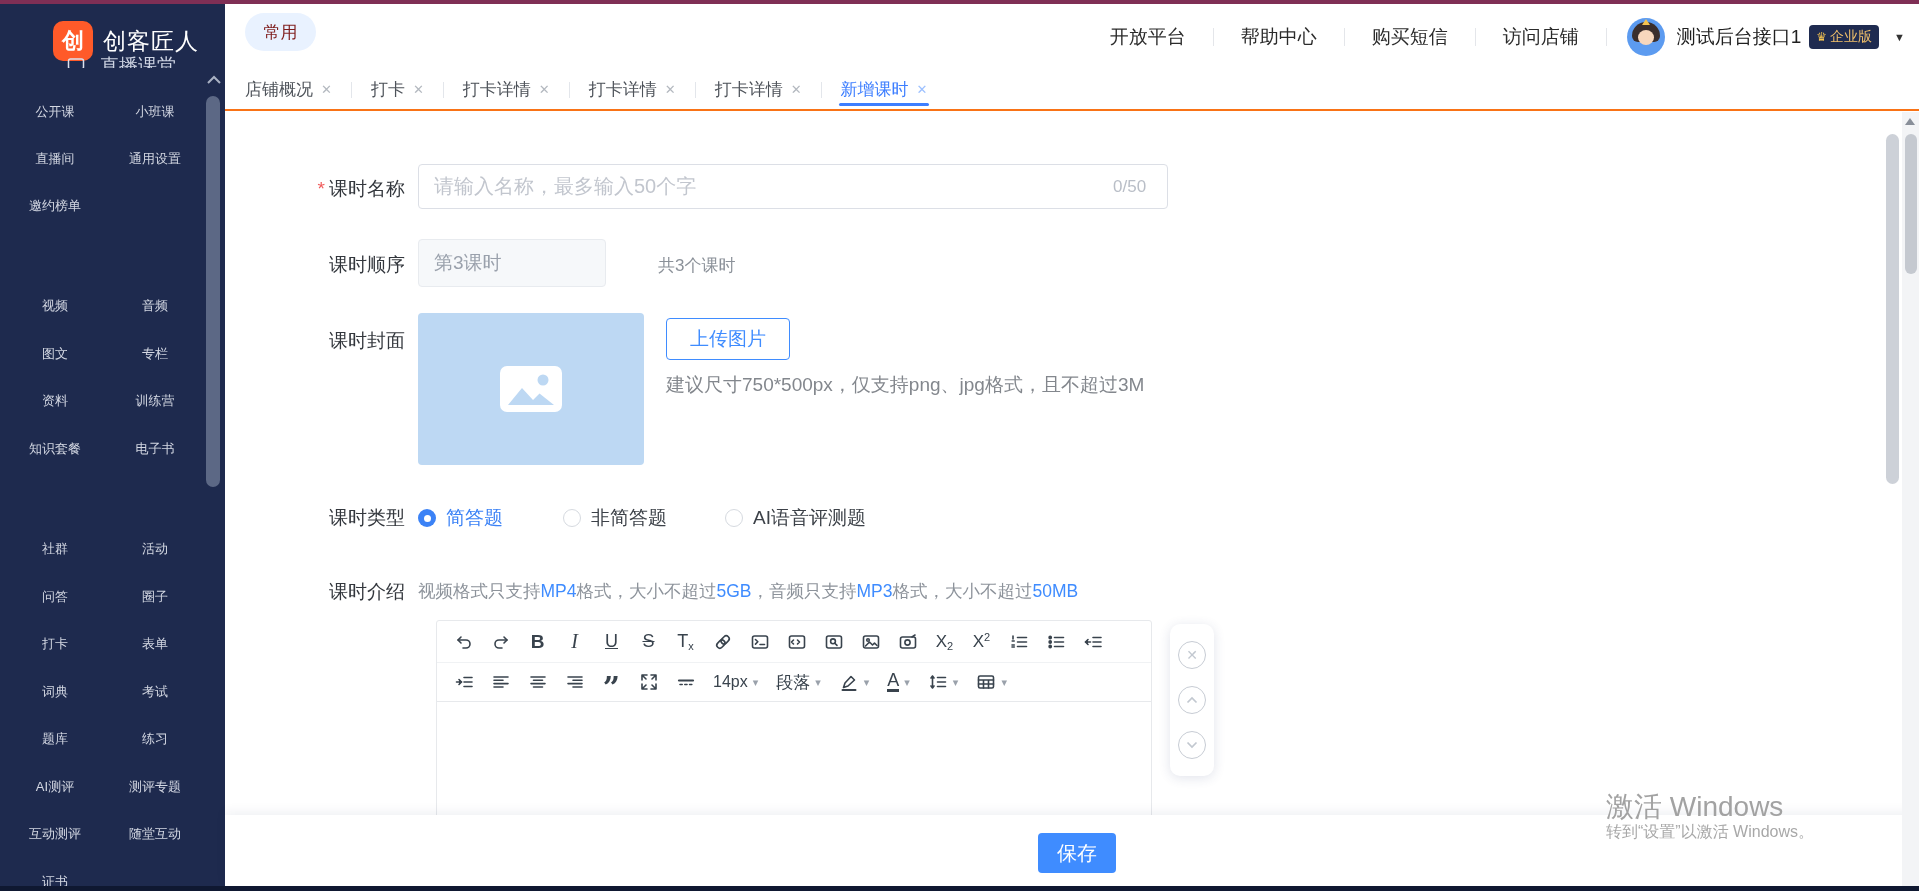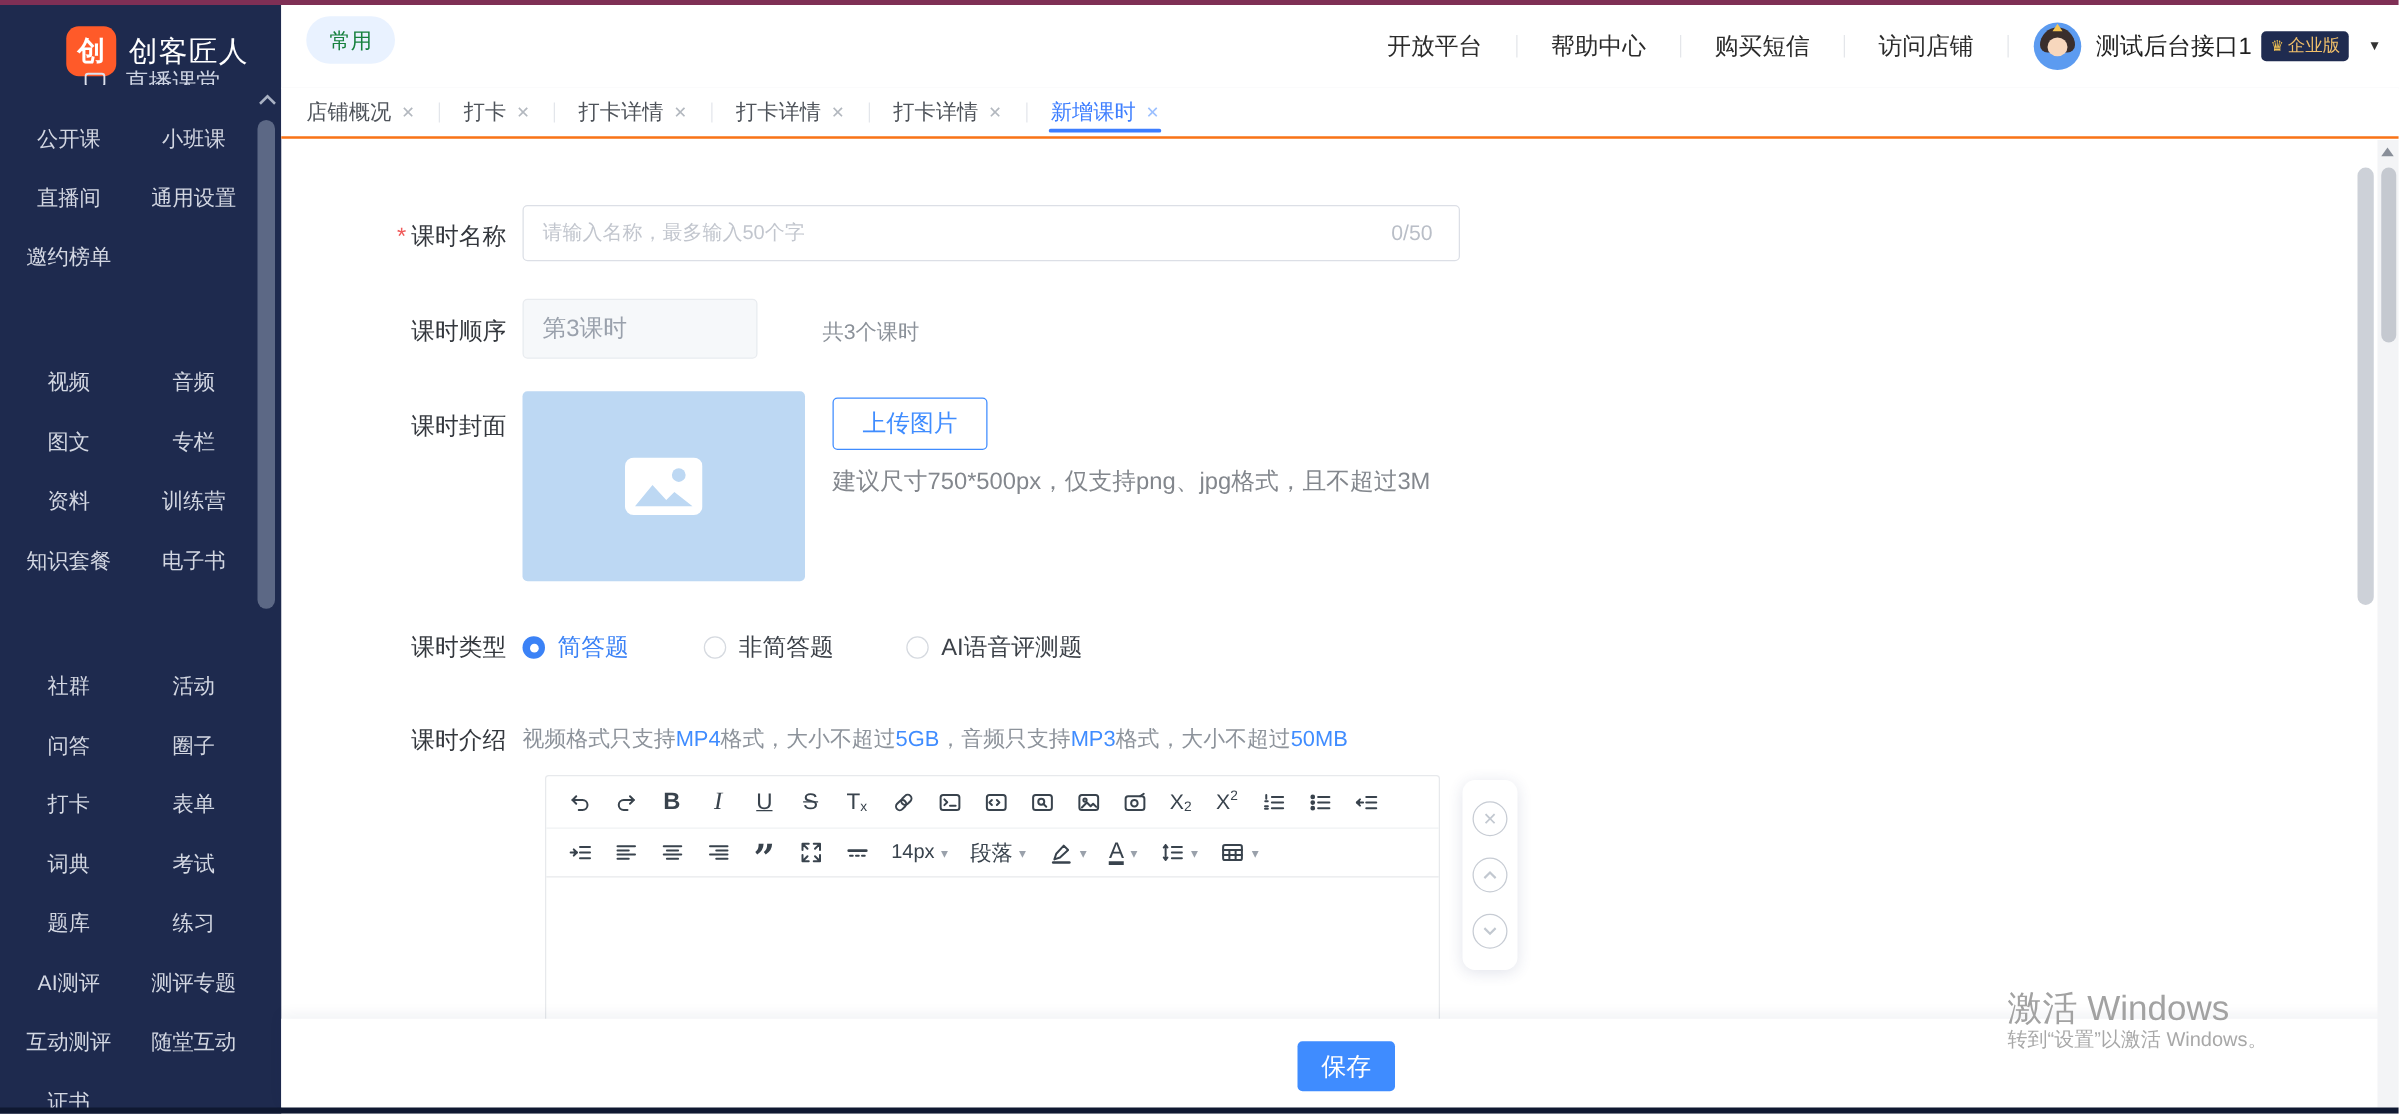--- a/index.html
+++ b/index.html
@@ -11,33 +11,33 @@
   .bottom-strip{left:0;top:886px;width:1919px;height:5px;background:#0f1831;z-index:20;}
   
   .sidebar{left:0;top:4px;width:225px;height:887px;background:#1e2a4e;z-index:3;}
   .logo-row{position:absolute;left:53px;top:17px;display:flex;align-items:center;gap:10px;}
   .logo-ic{width:40px;height:40px;border-radius:10px;background:#ff5a29;display:flex;align-items:center;justify-content:center;
            color:#fff;font-size:22px;font-weight:700;}
   .logo-tx{color:#fff;font-size:23px;letter-spacing:1px;}
   .clip-item{position:absolute;left:0;top:49px;width:205px;height:15px;overflow:hidden;}
   .clip-inner{position:absolute;left:66px;top:0;display:flex;align-items:flex-start;gap:14px;color:#cdd3e2;font-size:19px;justify-content:flex-end;}
   .srow{position:absolute;left:5px;width:200px;display:grid;grid-template-columns:1fr 1fr;}
-  .sitem{color:#d3d7e2;font-size:17px;text-align:center;cursor:pointer;line-height:22px;}
+  .sitem{color:#d3d7e2;font-size:13px;text-align:center;cursor:pointer;line-height:22px;}
   .shead{position:absolute;left:0;width:225px;height:44px;display:flex;align-items:center;cursor:pointer;}
   .shead .hic{margin-left:38px;width:20px;height:20px;}
   .shead .htx{margin-left:13px;color:#fff;font-size:20px;flex:1;}
   .shead .chev{margin-right:28px;}
   .shead.active{background:linear-gradient(90deg,rgba(230,96,44,.55),rgba(30,42,78,0));}
   .shead.active::before{content:"";position:absolute;left:0;top:0;width:4px;height:44px;background:#ff5f2e;}
   .side-thumb{position:absolute;left:206px;top:92px;width:14px;height:391px;background:#5c6885;border-radius:7px;cursor:pointer;}
   .side-chev{position:absolute;left:206px;top:70px;cursor:pointer;}
   
   .header{left:225px;top:4px;width:1694px;height:66px;background:#fff;border-bottom:1px solid #eef0f3;z-index:4;}
   .pill{position:absolute;left:20px;top:9px;width:71px;height:38px;border:none;border-radius:19px;background:#e9f2ff;
-        color:#15803d;font-size:17px;cursor:pointer;font-family:inherit;}
+        color:#7f1d1d;font-size:17px;cursor:pointer;font-family:inherit;}
   .search{position:absolute;left:127px;top:9px;width:245px;height:38px;border-radius:19px;background:#f5f6f8;display:flex;align-items:center;}
   .search input{border:none;outline:none;background:transparent;margin-left:10px;font-size:17px;color:#333;width:180px;font-family:inherit;}
   .search input::placeholder{color:#b5b9c1;}
   .hright{position:absolute;right:14px;top:0;height:66px;display:flex;align-items:center;}
   .hlink{color:#2b2b2b;font-size:19px;padding:0 27px;cursor:pointer;white-space:nowrap;}
   .hdiv{width:1px;height:18px;background:#e4e6ea;}
   .avatar{width:38px;height:38px;border-radius:50%;background:#5c9bf0;margin-left:20px;position:relative;overflow:hidden;cursor:pointer;}
   .av-hair{position:absolute;left:5px;top:4px;width:28px;height:20px;border-radius:14px 14px 6px 6px;background:#3a2e2c;}
   .av-face{position:absolute;left:11px;top:12px;width:16px;height:15px;border-radius:50%;background:#f7d7bd;}
   .av-crown{position:absolute;left:15px;top:1px;width:0;height:0;border-left:4px solid transparent;border-right:4px solid transparent;border-bottom:6px solid #f5c451;}
@@ -49,21 +49,21 @@
   .tab{position:relative;display:flex;align-items:center;height:100%;cursor:pointer;}
   .tab .tlab{font-size:17px;color:#4e535a;}
   .tab .tx{margin-left:8px;font-size:13px;color:#b3b8bf;cursor:pointer;}
   .tab.active .tlab{color:#3d7eff;}
   .tab.active .tx{color:#9cc0ff;}
   .tab.active::after{content:"";position:absolute;left:-2px;right:-2px;bottom:3px;height:3px;border-radius:2px;background:#3d7eff;}
   .tsep{width:1px;height:16px;background:#e3e6eb;margin:0 19px;}
   
   .flabel{position:absolute;left:245px;width:160px;text-align:right;font-size:19px;color:#33373d;}
   .req::before{content:"*";color:#f05b5b;margin-right:4px;}
-  .inp{position:absolute;box-sizing:border-box;border:1px solid #dcdfe6;border-radius:4px;background:#fff;font-size:16px;color:#333;
+  .inp{position:absolute;box-sizing:border-box;border:1px solid #dcdfe6;border-radius:4px;background:#fff;font-size:20px;color:#333;
        padding:0 64px 0 15px;outline:none;font-family:inherit;}
   .inp::placeholder{color:#c2c6ce;}
   .counter{position:absolute;font-size:17px;color:#b9bec7;}
   .inp-dis{position:absolute;box-sizing:border-box;border:1px solid #e8ebef;border-radius:4px;background:#f6f8fa;font-size:19px;
        color:#9aa1ac;padding:0 15px;outline:none;font-family:inherit;}
   .hint{position:absolute;font-size:17px;color:#8b9199;}
   .cover{position:absolute;left:418px;top:313px;width:226px;height:152px;background:#bdd8f3;border-radius:4px;display:flex;align-items:center;justify-content:center;cursor:pointer;}
   .upload-btn{position:absolute;left:666px;top:318px;width:124px;height:42px;background:#fff;border:1px solid #3f8cff;border-radius:4px;
        color:#3f8cff;font-size:19px;cursor:pointer;font-family:inherit;}
   .cover-hint{position:absolute;left:666px;top:372px;font-size:19px;color:#83878d;}

